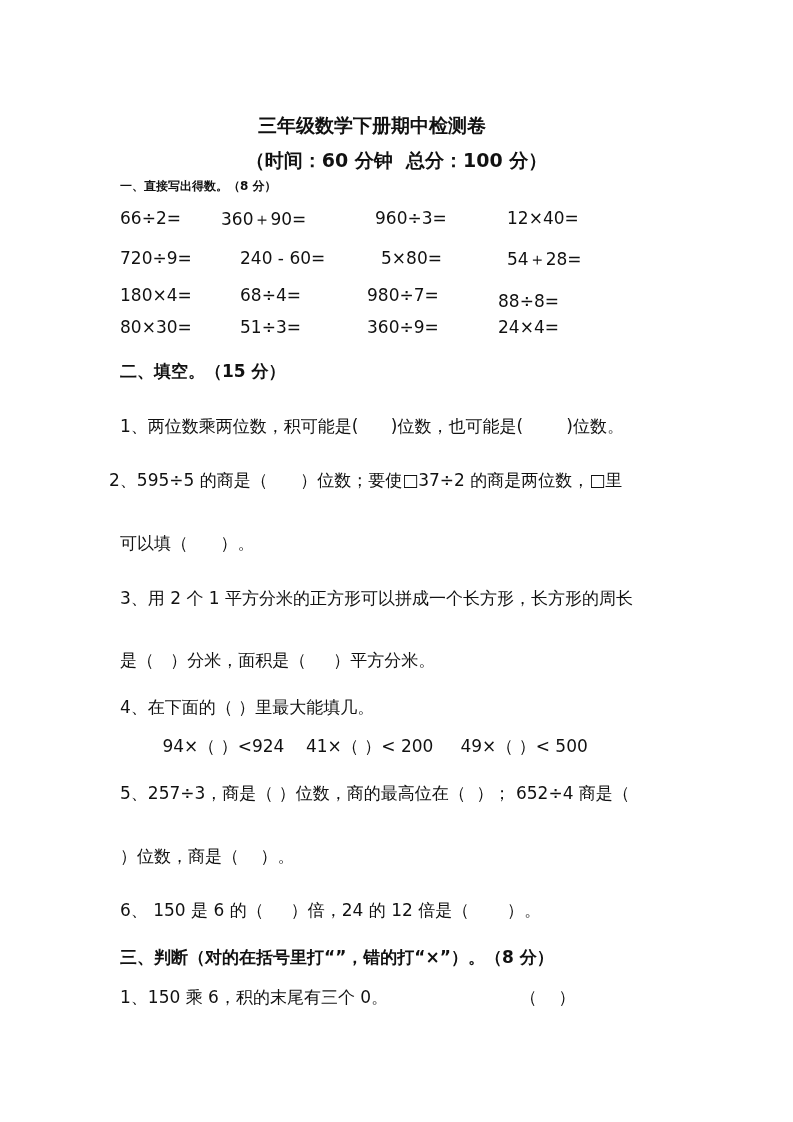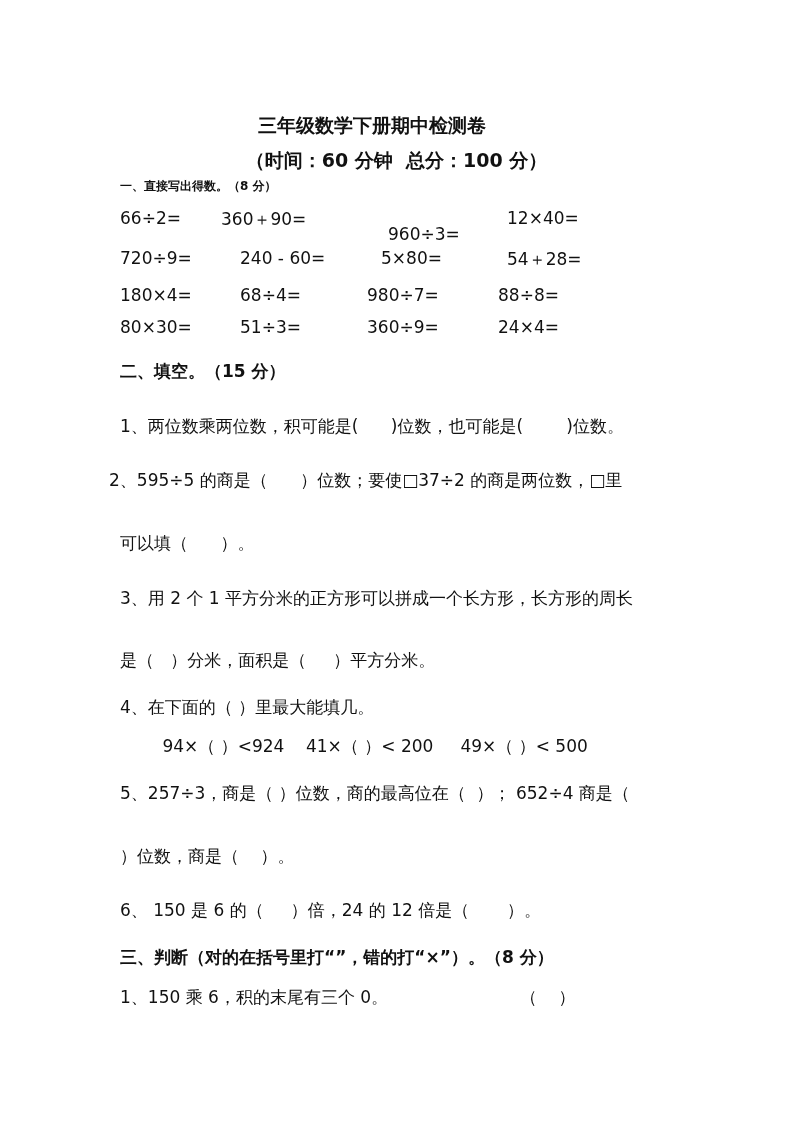--- a/index.html
+++ b/index.html
@@ -20,32 +20,32 @@
 <body>
 
 <div>
   <div class="abs title" style="top:113px;">三年级数学下册期中检测卷</div>
   <div class="abs subtitle" style="top:148px;">（时间：60 分钟  总分：100 分）</div>
 
   <div class="abs sec-small" style="left:120px; top:178px;">一、直接写出得数。（8 分）</div>
 
   <div class="abs calc" style="left:120px; top:208px;">66÷2=</div>
   <div class="abs calc" style="left:221px; top:208px;">360＋90=</div>
-  <div class="abs calc" style="left:388px; top:208px;margin-top:16px;">960÷3=</div>
+  <div class="abs calc" style="left:375px; top:208px;">960÷3=</div>
   <div class="abs calc" style="left:507px; top:208px;text-align:right;">12×40=</div>
 
   <div class="abs calc" style="left:120px; top:248px;">720÷9=</div>
   <div class="abs calc" style="left:240px; top:248px;">240 - 60=</div>
   <div class="abs calc" style="left:381px; top:248px;">5×80=</div>
   <div class="abs calc" style="left:507px; top:248px;">54＋28=</div>
 
   <div class="abs calc" style="left:120px; top:285px;">180×4=</div>
   <div class="abs calc" style="left:240px; top:285px;">68÷4=</div>
   <div class="abs calc" style="left:367px; top:285px;">980÷7=</div>
-  <div class="abs calc" style="left:498px; top:285px;">88÷8=</div>
+  <div class="abs calc" style="left:498px; top:291px;">88÷8=</div>
 
   <div class="abs calc" style="left:120px; top:317px;">80×30=</div>
   <div class="abs calc" style="left:240px; top:317px;">51÷3=</div>
   <div class="abs calc" style="left:367px; top:317px;">360÷9=</div>
   <div class="abs calc" style="left:498px; top:317px;">24×4=</div>
 
   <div class="abs sec" style="left:120px; top:360px;">二、填空。（15 分）</div>
 
   <div class="abs q" style="left:120px; top:415px;">1、两位数乘两位数，积可能是(      )位数，也可能是(        )位数。</div>
   <div class="abs q" style="left:109px; top:469px;">2、595÷5 的商是（      ）位数；要使□37÷2 的商是两位数，□里</div>

